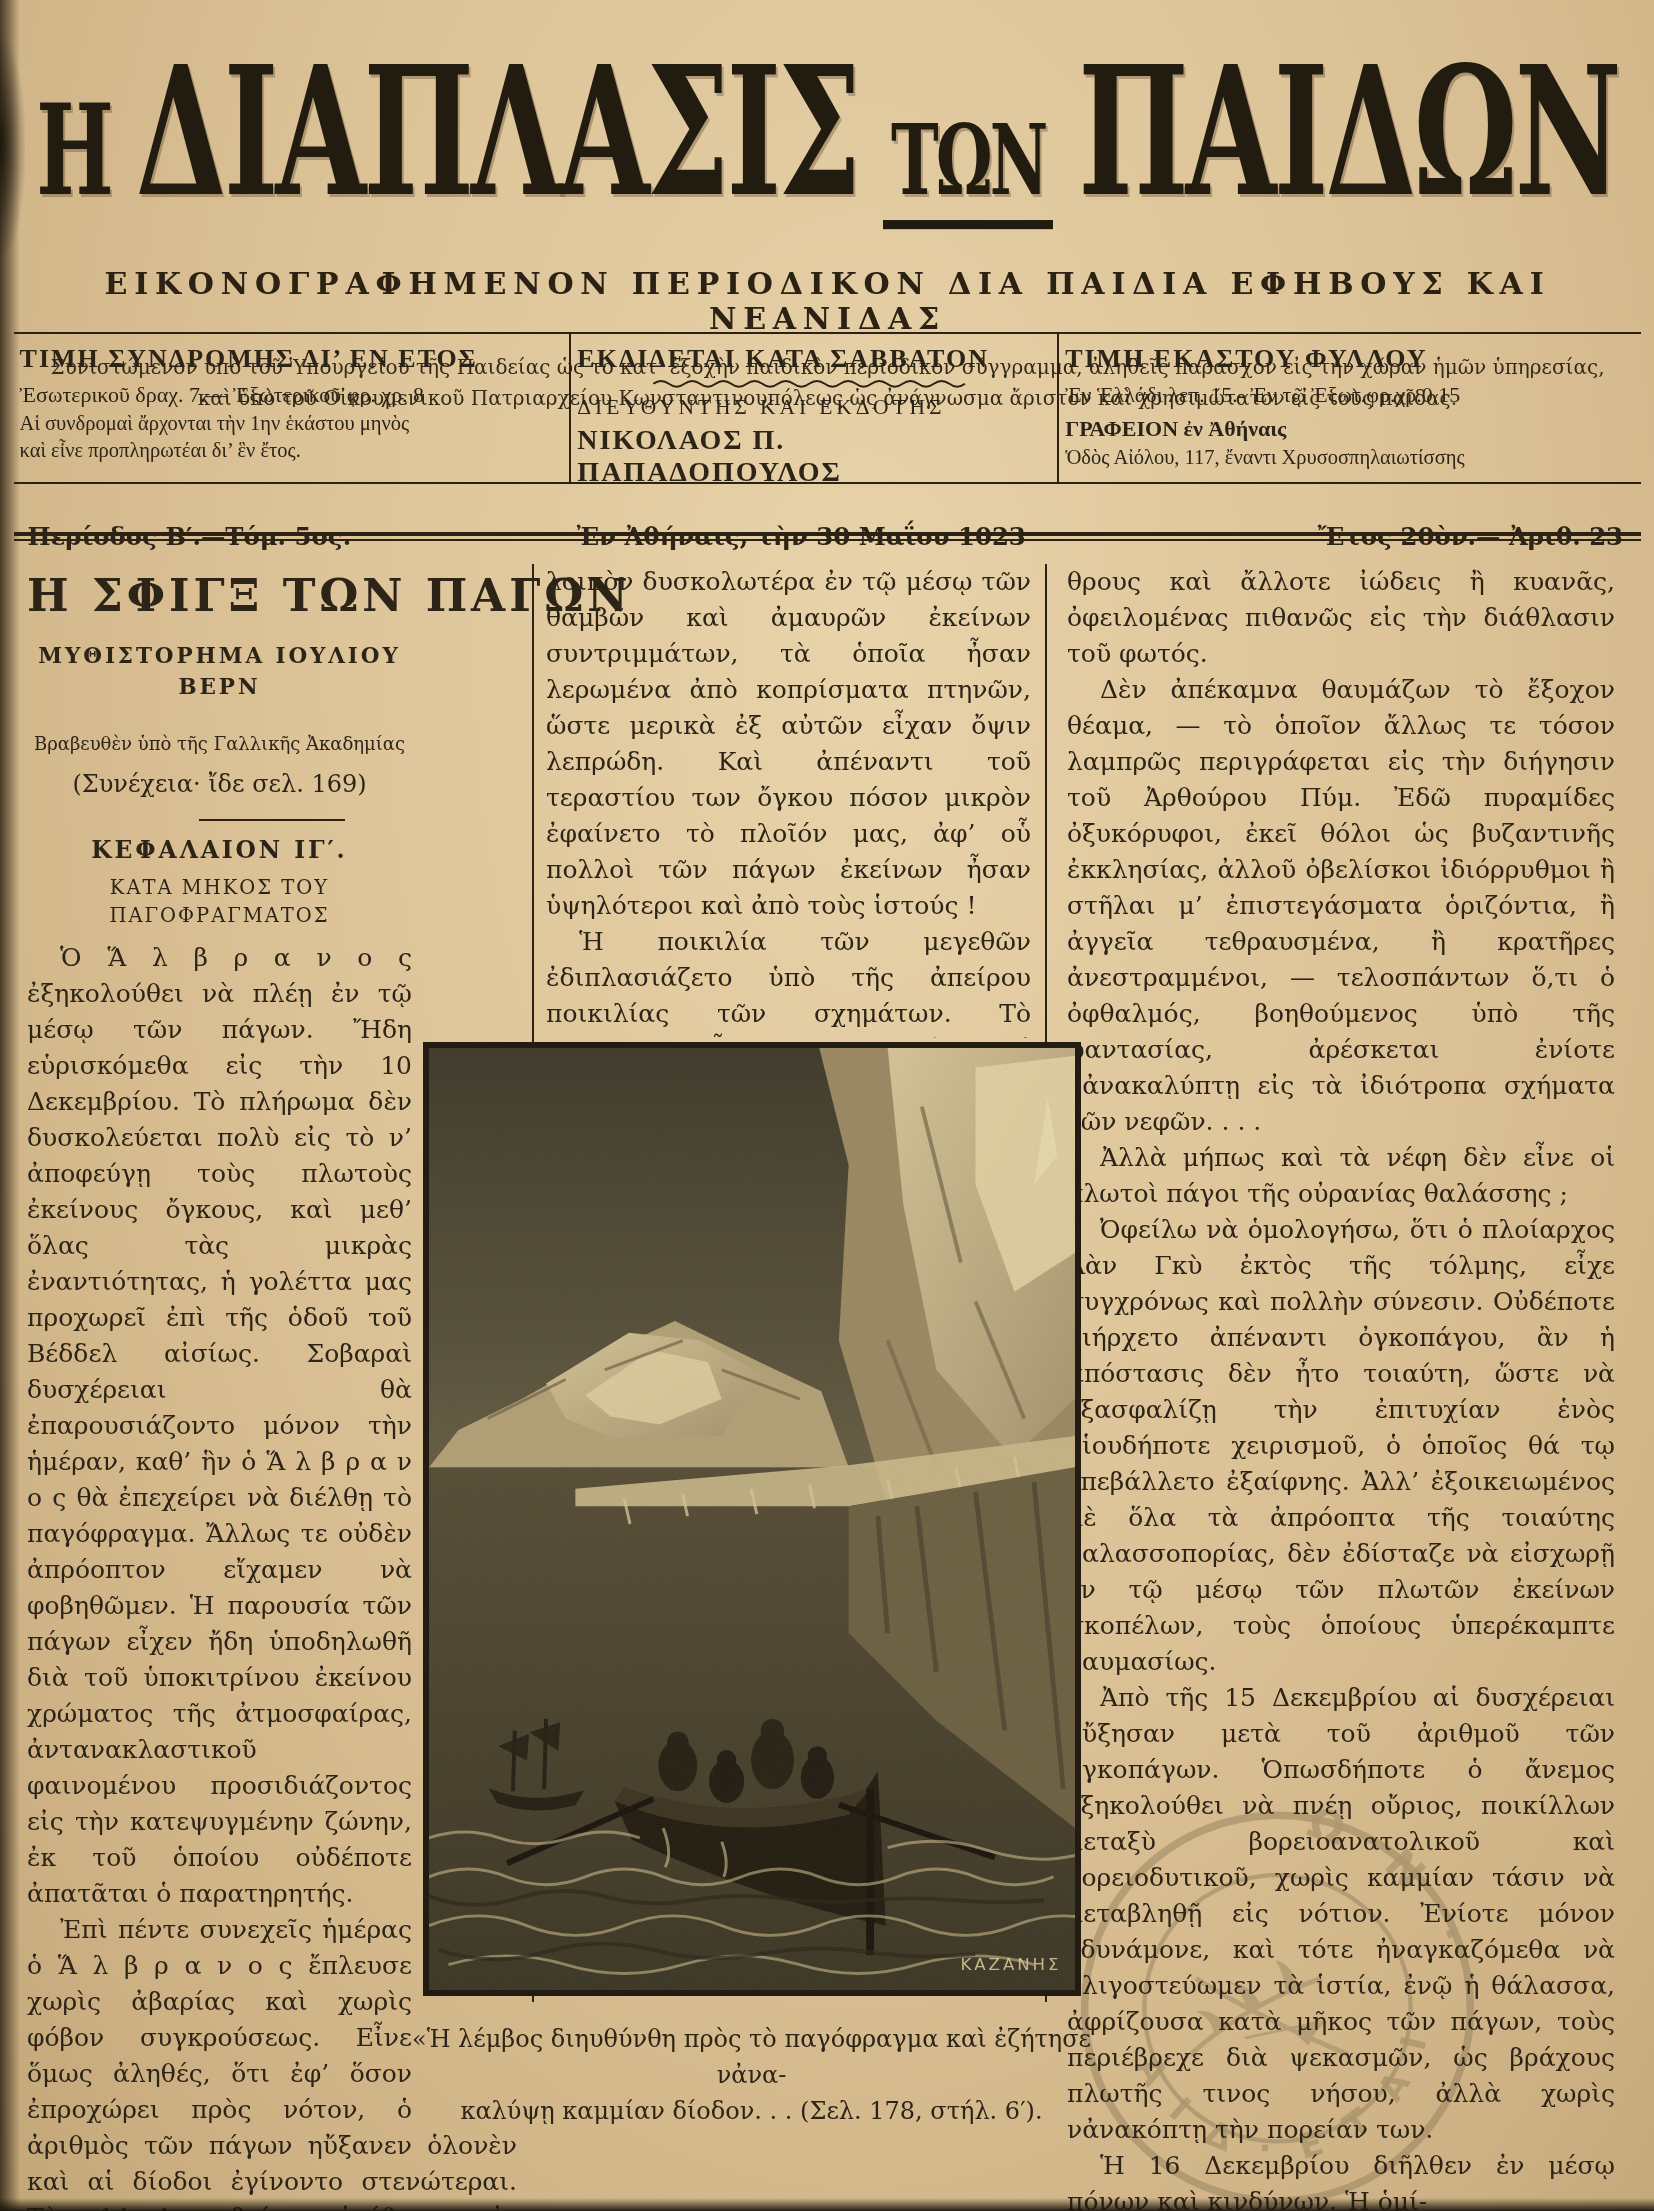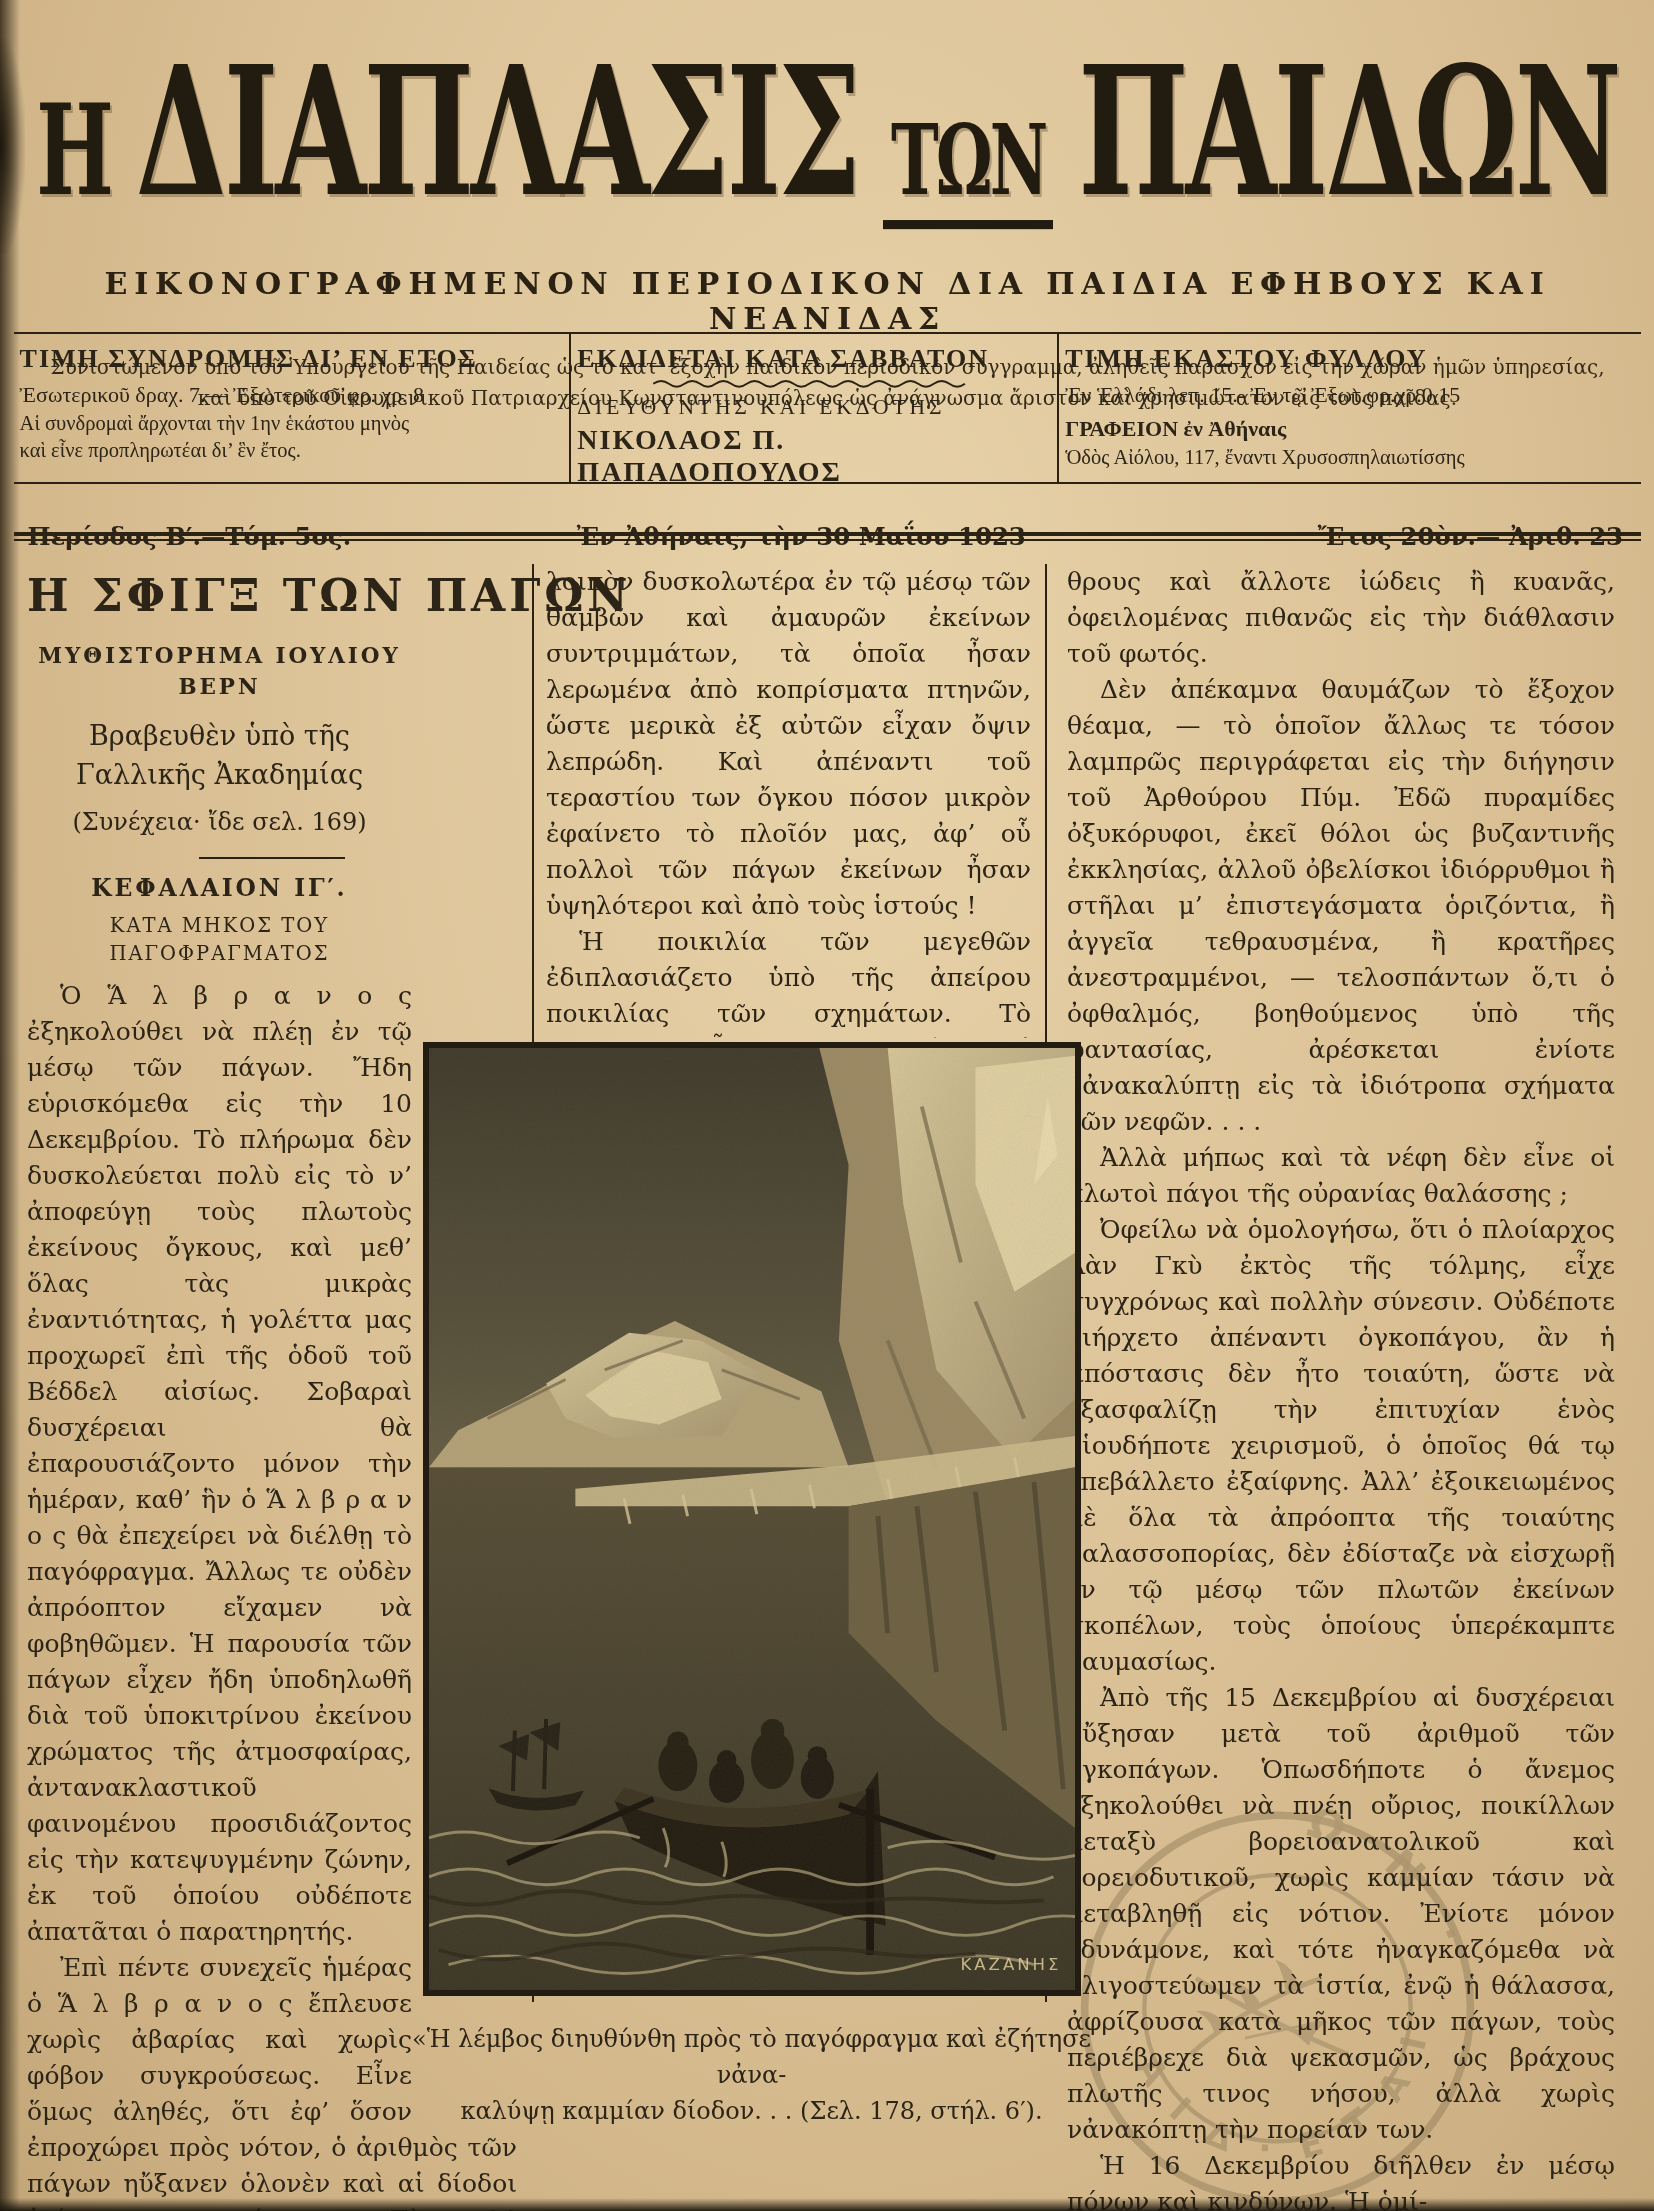--- a/index.html
+++ b/index.html
@@ -44,21 +44,21 @@
   .datebar .dr{width:458px;text-align:right;padding-right:17.6px;}
   .dblrule-a{left:13.7px;top:532px;width:1627px;height:3.9px;}
   .dblrule-b{left:13.7px;top:539px;width:1627px;height:2px;}
   
   .coldiv{width:2px;background:#2b2213;z-index:2;}
   .col{z-index:3;font-size:25px;line-height:1.44;text-align:justify;}
   .col p{margin:0;text-indent:33px;}
   .art-head{text-align:center;}
   .art-title{font-size:44px;font-weight:bold;letter-spacing:3.9px;white-space:nowrap;}
   .art-byline{font-size:21.5px;letter-spacing:2.9px;margin-top:13.7px;font-weight:bold;}
-  .art-award{font-size:27px;margin-top:14px;}
+  .art-award{font-size:18px;margin-top:28px;}
   .art-cont{font-size:24px;margin-top:9.8px;}
   .art-divider{width:146px;height:2px;background:#2b2213;margin:17.6px auto 13.7px auto;}
   .art-chapter{font-size:23.4px;letter-spacing:2.9px;font-weight:bold;}
   .art-chapter-sub{font-size:19.5px;letter-spacing:2px;margin-top:5.9px;margin-bottom:9.8px;}
   .intrude{float:right;width:105px;height:1073px;margin-top:474px;}
   
   .figure{left:423px;top:1042px;width:646px;height:942px;border:6.8px solid #221c12;z-index:5;background:#5c5239;text-align:right;}
   .fig-caption{left:410px;top:2021px;width:683px;text-align:center;font-size:24px;line-height:1.5;z-index:6;}
   
   .stamp{left:897px;top:1799px;width:761px;height:413px;z-index:1;opacity:.55;}

